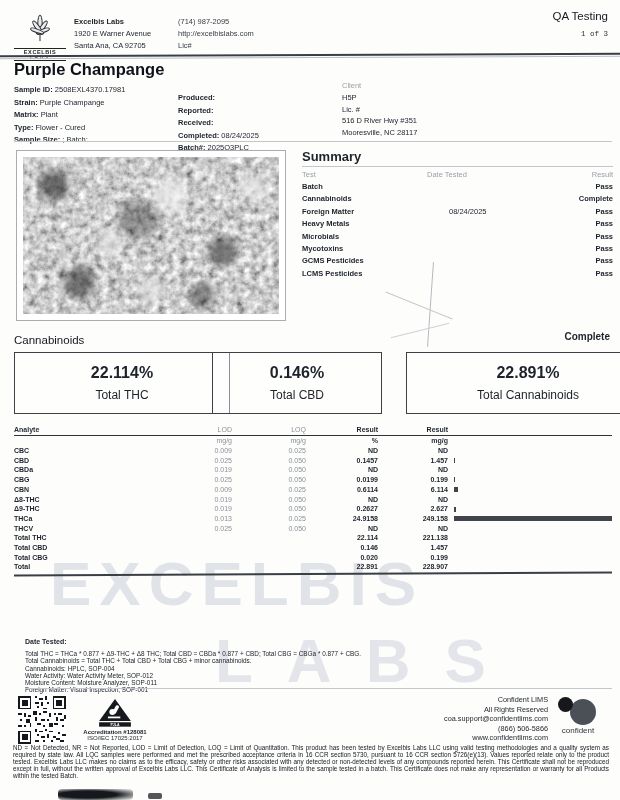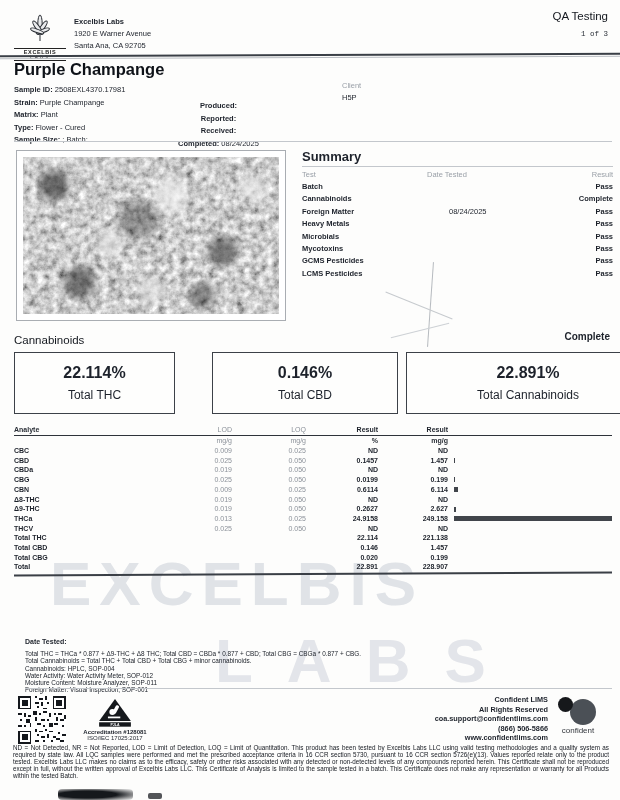--- a/index.html
+++ b/index.html
@@ -89,21 +89,21 @@
   .accr{left:70px;top:698px;width:90px;text-align:center;}
   .accr-logo{width:36px;height:30px;margin:0 auto;}
   .accr-t1{font-size:6px;font-weight:bold;margin-top:1px;}
   .accr-t2{font-size:6px;}
   .sig{left:238px;top:694px;width:160px;text-align:center;}
   .sig svg{height:24px;}
   .sig-line{height:1px;background:#2e333a;margin:0 6px;}
   .sig-name{font-size:7.8px;font-weight:bold;margin-top:2px;}
   .sig-role{font-size:6.8px;font-weight:bold;}
   .sig-date{font-size:6.8px;font-weight:bold;}
-  .lims{left:360px;top:695px;width:188px;text-align:right;font-size:7.3px;font-weight:bold;line-height:9.6px;}
+  .lims{left:360px;top:695px;width:188px;text-align:right;font-size:7.3px;font-weight:normal;line-height:9.6px;}
   .conf-logo{left:552px;top:697px;width:52px;height:40px;}
   .conf-c1{position:absolute;left:18px;top:2px;width:26px;height:26px;border-radius:50%;background:#4b5056;}
   .conf-c2{position:absolute;left:6px;top:0px;width:15px;height:15px;border-radius:50%;background:#16181b;}
   .conf-t{position:absolute;left:0;top:29px;width:52px;font-size:8px;color:#33373d;text-align:center;}
   .disclaimer{left:13px;top:744px;width:596px;font-size:6.3px;line-height:7.1px;text-align:justify;color:#14181f;}
   
   .crease-v{left:430px;top:262px;width:1px;height:85px;background:#b7bbc0;transform:rotate(4deg);}
   .crease-d1{left:383px;top:305px;width:72px;height:1px;background:#c6cace;transform:rotate(22deg);}
   .crease-d2{left:390px;top:330px;width:60px;height:1px;background:#cdd1d5;transform:rotate(-14deg);}
   .smudge{left:58px;top:789px;width:75px;height:11px;background:radial-gradient(ellipse at 40% 50%, #15181c 0 45%, rgba(20,22,26,.5) 70%, transparent 100%);border-radius:4px;}
@@ -132,43 +132,53 @@
       </g>
     </svg>
     <div class="logo-text">EXCELBIS</div>
     <div class="logo-sub">LABS</div>
   </div>
   <div class="abs labinfo z">
     <div class="b">Excelbis Labs</div>
     <div>1920 E Warner Avenue</div>
     <div>Santa Ana, CA 92705</div>
   </div>
+  <div class="abs labinfo2 z">
+    <div>(714) 987-2095</div>
+    <div>http://excelbislabs.com</div>
+    <div>Lic#</div>
+  </div>
   <div class="abs qa z">QA Testing</div>
   <div class="abs pagenum z">1 of 3</div>
   <div class="abs hrule z"></div>
   <div class="abs hrule2 z"></div>
 
   <div class="abs title z">Purple Champange</div>
   <div class="abs fields z" style="left:14px;top:84px;">
       <div class="fld"><span class="fl">Sample ID:</span><span class="fv"> 2508EXL4370.17981</span></div>
       <div class="fld"><span class="fl">Strain:</span><span class="fv"> Purple Champange</span></div>
       <div class="fld"><span class="fl">Matrix:</span><span class="fv"> Plant</span></div>
       <div class="fld"><span class="fl">Type:</span><span class="fv"> Flower - Cured</span></div>
       <div class="fld"><span class="fl">Sample Size:</span><span class="fv"> ; Batch:</span></div>
     </div>
-  <div class="abs fields z" style="left:178px;top:100px;text-align:center;">
+  <div class="abs fields z" style="left:178px;top:92px;">
       <div class="fld"><span class="fl">Produced:</span><span class="fv"></span></div>
       <div class="fld"><span class="fl">Reported:</span><span class="fv"></span></div>
       <div class="fld"><span class="fl">Received:</span><span class="fv"></span></div>
       <div class="fld"><span class="fl">Completed:</span><span class="fv"> 08/24/2025</span></div>
       <div class="fld"><span class="fl">Batch#:</span><span class="fv"> 2025Q3PLC</span></div>
     </div>
   <div class="abs z" style="left:302px;top:80px;margin-left:40px;">
     <div class="client-h" style="font-size:7.5px;line-height:11.8px;">Client</div>
     <div class="client-l">H5P</div>
+    <div>
+        <div class="client-l">Lic. #</div>
+        <div class="client-l">516 D River Hwy #351</div>
+        <div class="client-l">Mooresville, NC 28117</div>
+      </div>
   </div>
   <div class="abs rule-thin z" style="left:14px;top:141px;width:598px;"></div>
 
   <div class="abs photo-frame z">
     <div class="photo">
       <svg>
         <filter id="budnoise">
           <feTurbulence type="fractalNoise" baseFrequency="0.14" numOctaves="5" seed="11"></feTurbulence>
           <feColorMatrix type="saturate" values="0"></feColorMatrix>
           <feComponentTransfer>
@@ -229,25 +239,25 @@
       </div>
       <div class="sumrow">
         <span class="t">LCMS Pesticides</span>
         <span class="d"></span>
         <span class="r">Pass</span>
       </div>
     </div>
 
   <div class="abs cann-title z">Cannabinoids</div>
   <div class="abs cann-status z">Complete</div>
-  <div class="abs tbox z" style="left:14px;width:161px;">
+  <div class="abs tbox z" style="left:14px;width:216px;">
     <div class="v">22.114%</div>
     <div class="l">Total THC</div>
   </div>
-  <div class="abs tbox z" style="left:212px;width:186px;">
+  <div class="abs tbox z" style="left:212px;width:170px;">
     <div class="v">0.146%</div>
     <div class="l">Total CBD</div>
   </div>
   <div class="abs tbox z" style="left:406px;width:244px;">
     <div class="v">22.891%</div>
     <div class="l">Total Cannabinoids</div>
   </div>
 
   <div class="abs atable z">
     <div class="arow ahead">

